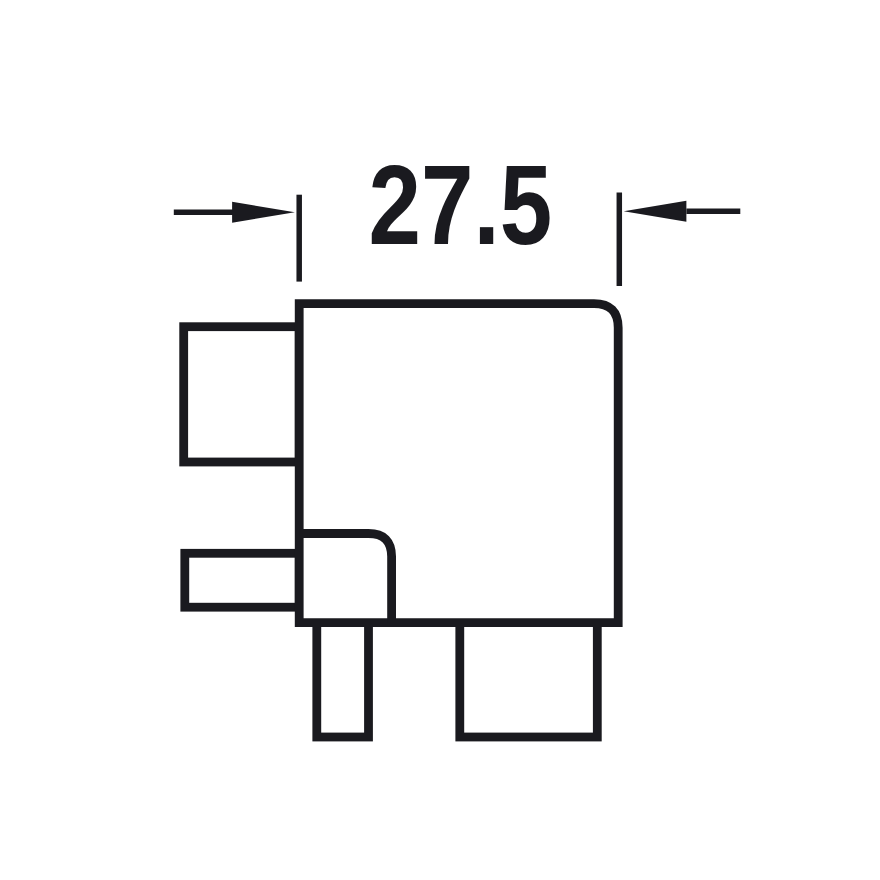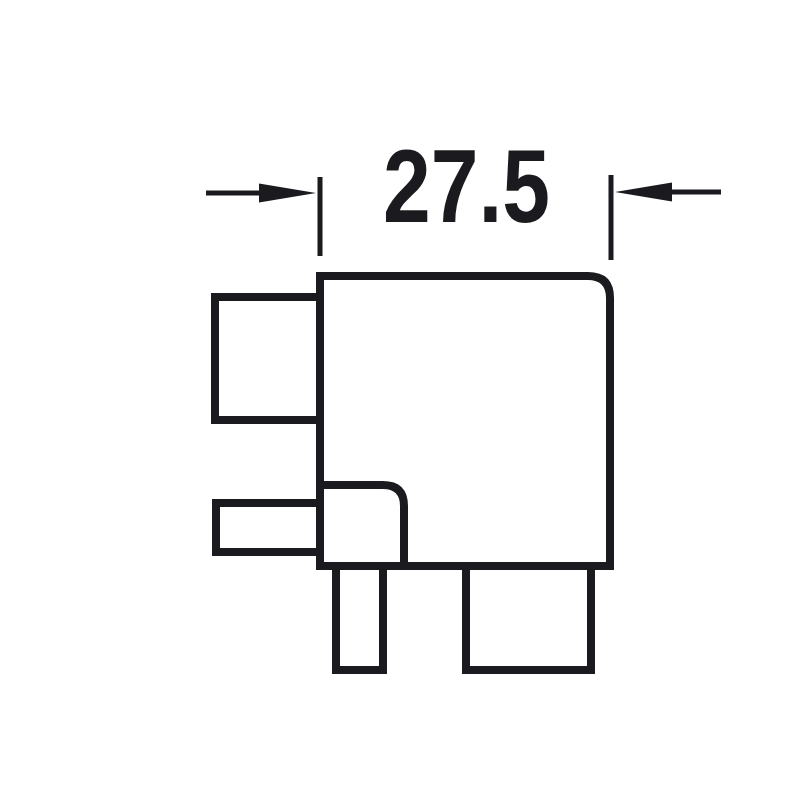--- a/index.html
+++ b/index.html
@@ -12,21 +12,20 @@
     width: 800px;
     height: 800px;
     background: var(--bg-color);
     overflow: hidden;
     font-family: "Liberation Sans", sans-serif;
   }
   .drawing-canvas {
     width: 664px;
     height: 800px;
     position: relative;
-    padding-left: 48px;
   }
   svg {
     display: block;
   }
   .outline {
     stroke: var(--line-color);
     stroke-width: 8;
     fill: #ffffff;
   }
   .outline-open {

